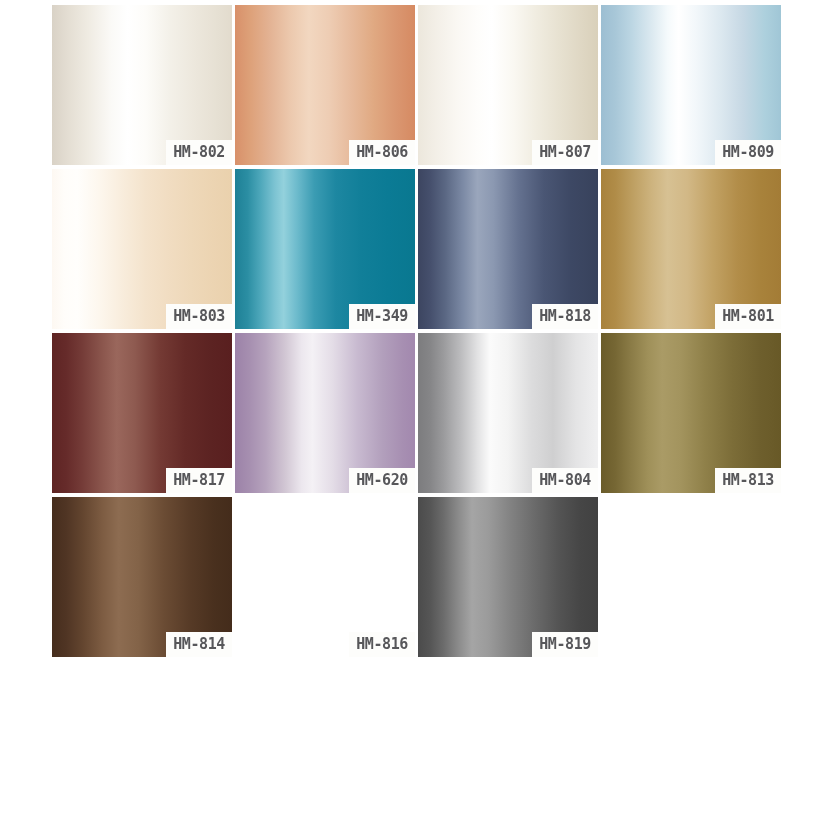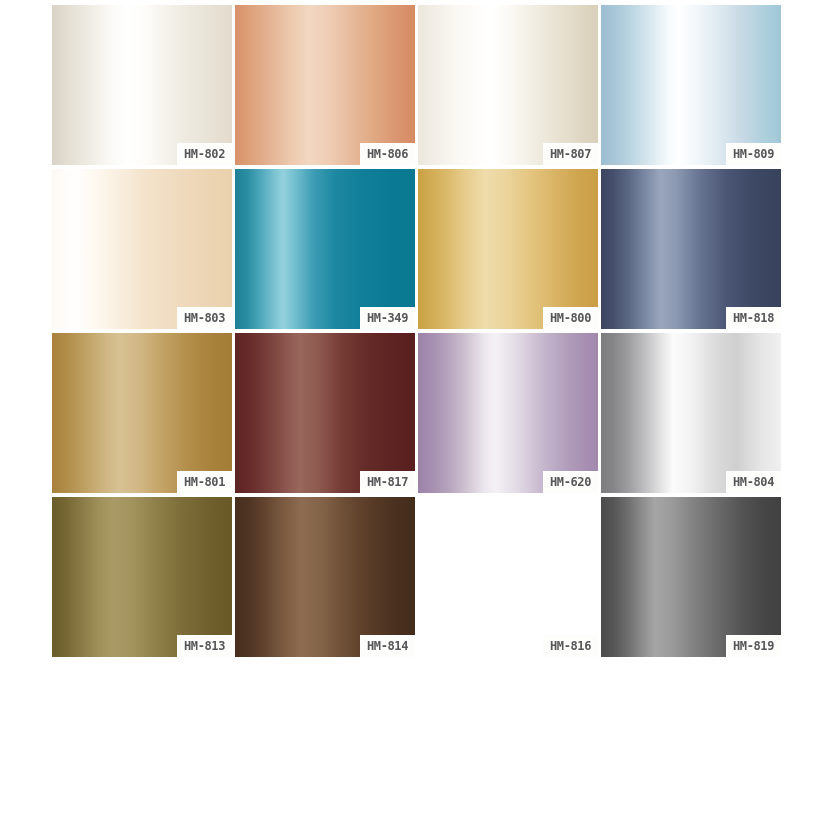--- a/index.html
+++ b/index.html
@@ -35,21 +35,21 @@
     position: absolute;
     inset: 0;
   }
   .swatch-label {
     position: absolute;
     right: 0px;
     bottom: 0px;
     background: #fdfdfb;
     color: #57575a;
     font-family: "DejaVu Sans Mono", monospace;
-    font-size: 12px;
+    font-size: 15px;
     font-weight: 700;
     letter-spacing: -0.4px;
     line-height: 1;
     padding: 5px 7px 5px 7px;
     white-space: nowrap;
   }
 </style>
 </head>
 <body>
 
@@ -70,24 +70,20 @@
       <div class="swatch-fill" style="background: linear-gradient(90deg, rgb(156, 190, 210) 0%, rgb(168, 199, 216) 8%, rgb(188, 214, 227) 17%, rgb(219, 233, 240) 28%, rgb(245, 250, 252) 37%, rgb(255, 255, 255) 43%, rgb(242, 247, 250) 53%, rgb(221, 233, 240) 66%, rgb(198, 216, 228) 79%, rgb(173, 208, 221) 91%, rgb(160, 198, 214) 100%);"></div>
       <div class="swatch-label">HM-809</div>
     </div>
     <div class="swatch">
       <div class="swatch-fill" style="background: linear-gradient(90deg, rgb(253, 248, 242) 0%, rgb(255, 253, 250) 7%, rgb(255, 254, 252) 14%, rgb(253, 247, 238) 26%, rgb(248, 236, 219) 40%, rgb(244, 227, 204) 52%, rgb(241, 221, 194) 64%, rgb(238, 216, 185) 77%, rgb(236, 212, 178) 89%, rgb(234, 209, 173) 100%);"></div>
       <div class="swatch-label">HM-803</div>
     </div>
     <div class="swatch">
       <div class="swatch-fill" style="background: linear-gradient(90deg, rgb(30, 128, 150) 0%, rgb(43, 142, 163) 7%, rgb(77, 167, 186) 14%, rgb(124, 195, 210) 22%, rgb(147, 209, 220) 27%, rgb(111, 188, 205) 34%, rgb(59, 156, 179) 44%, rgb(29, 135, 161) 56%, rgb(17, 127, 153) 70%, rgb(11, 123, 149) 85%, rgb(9, 120, 144) 100%);"></div>
       <div class="swatch-label">HM-349</div>
-    </div>
-    <div class="swatch">
-      <div class="swatch-fill" style="background: linear-gradient(90deg, rgb(201, 161, 68) 0%, rgb(210, 173, 86) 8%, rgb(220, 187, 110) 17%, rgb(232, 207, 145) 28%, rgb(239, 220, 170) 37%, rgb(236, 213, 158) 48%, rgb(228, 198, 129) 62%, rgb(217, 180, 101) 76%, rgb(207, 165, 79) 89%, rgb(201, 158, 69) 100%);"></div>
-      <div class="swatch-label">HM-800</div>
     </div>
     <div class="swatch">
       <div class="swatch-fill" style="background: linear-gradient(90deg, rgb(60, 69, 96) 0%, rgb(70, 80, 109) 7%, rgb(90, 103, 131) 15%, rgb(124, 138, 165) 25%, rgb(154, 166, 188) 33%, rgb(139, 152, 177) 42%, rgb(100, 113, 143) 56%, rgb(74, 86, 116) 70%, rgb(61, 72, 100) 85%, rgb(56, 66, 92) 100%);"></div>
       <div class="swatch-label">HM-818</div>
     </div>
     <div class="swatch">
       <div class="swatch-fill" style="background: linear-gradient(90deg, rgb(168, 130, 60) 0%, rgb(176, 140, 72) 8%, rgb(189, 158, 96) 17%, rgb(205, 179, 126) 28%, rgb(215, 193, 147) 37%, rgb(210, 184, 134) 48%, rgb(194, 162, 100) 62%, rgb(178, 141, 73) 76%, rgb(168, 130, 59) 89%, rgb(163, 124, 54) 100%);"></div>
       <div class="swatch-label">HM-801</div>
     </div>
     <div class="swatch">

